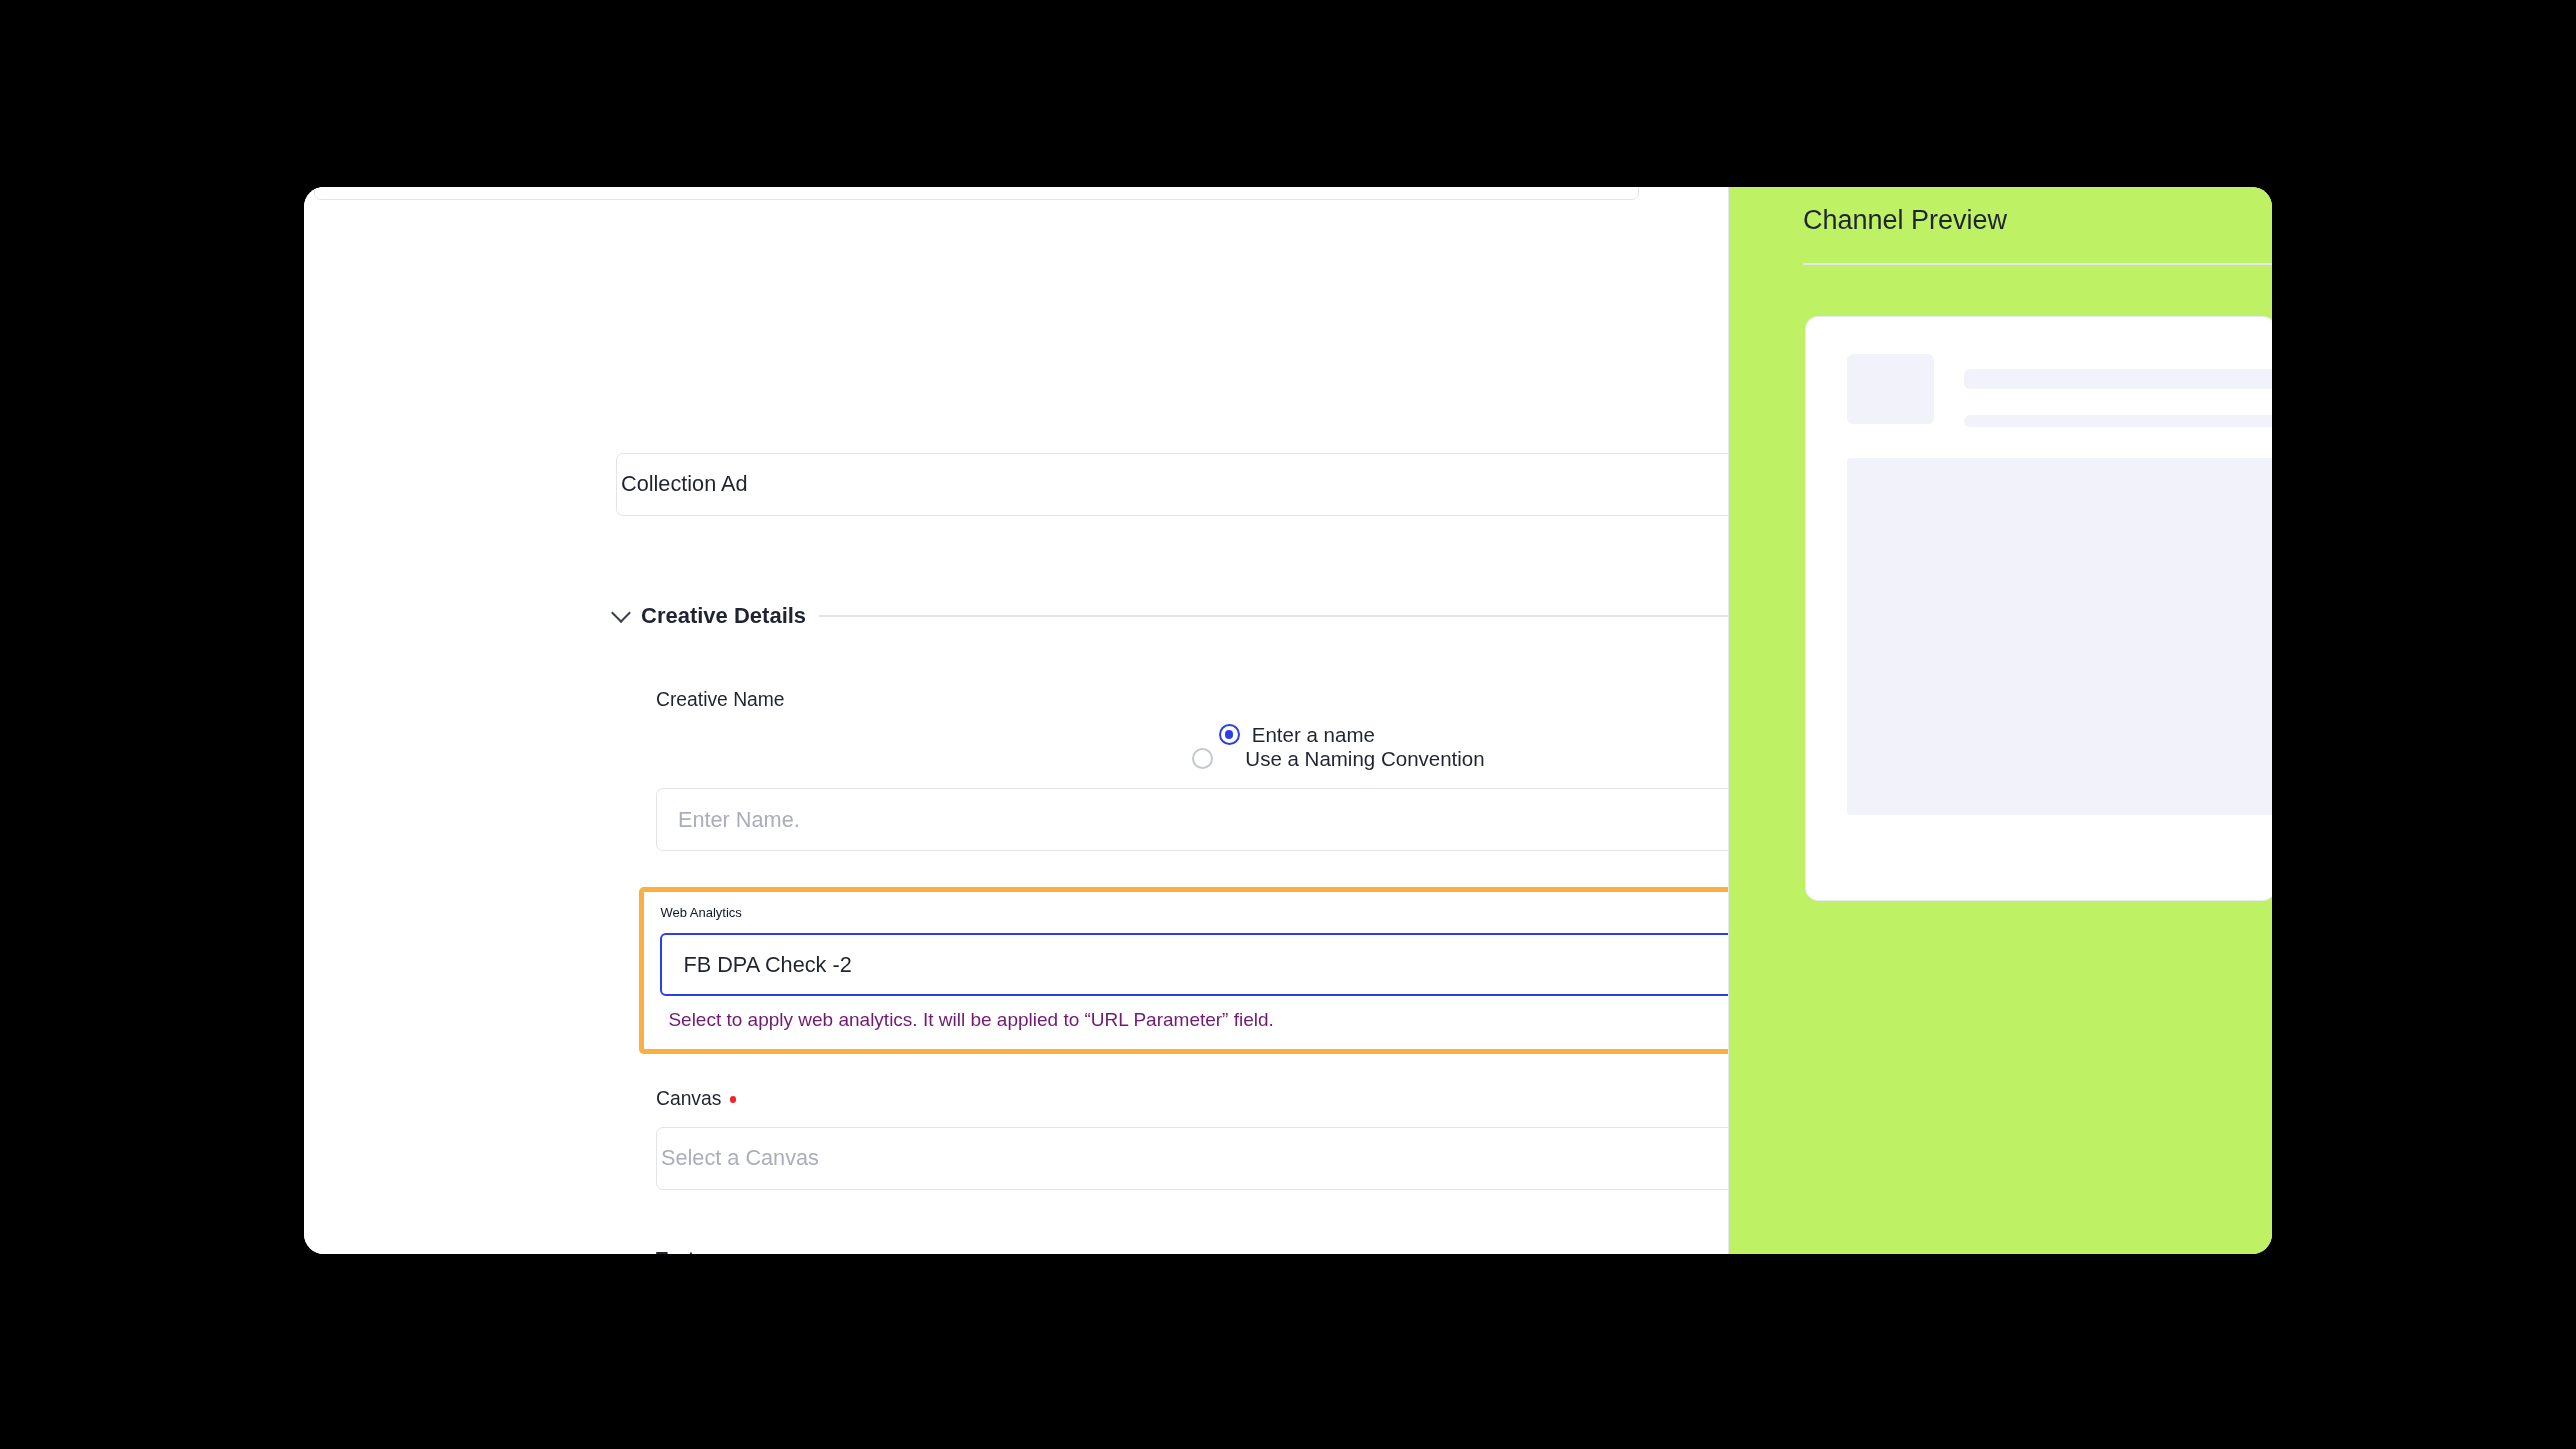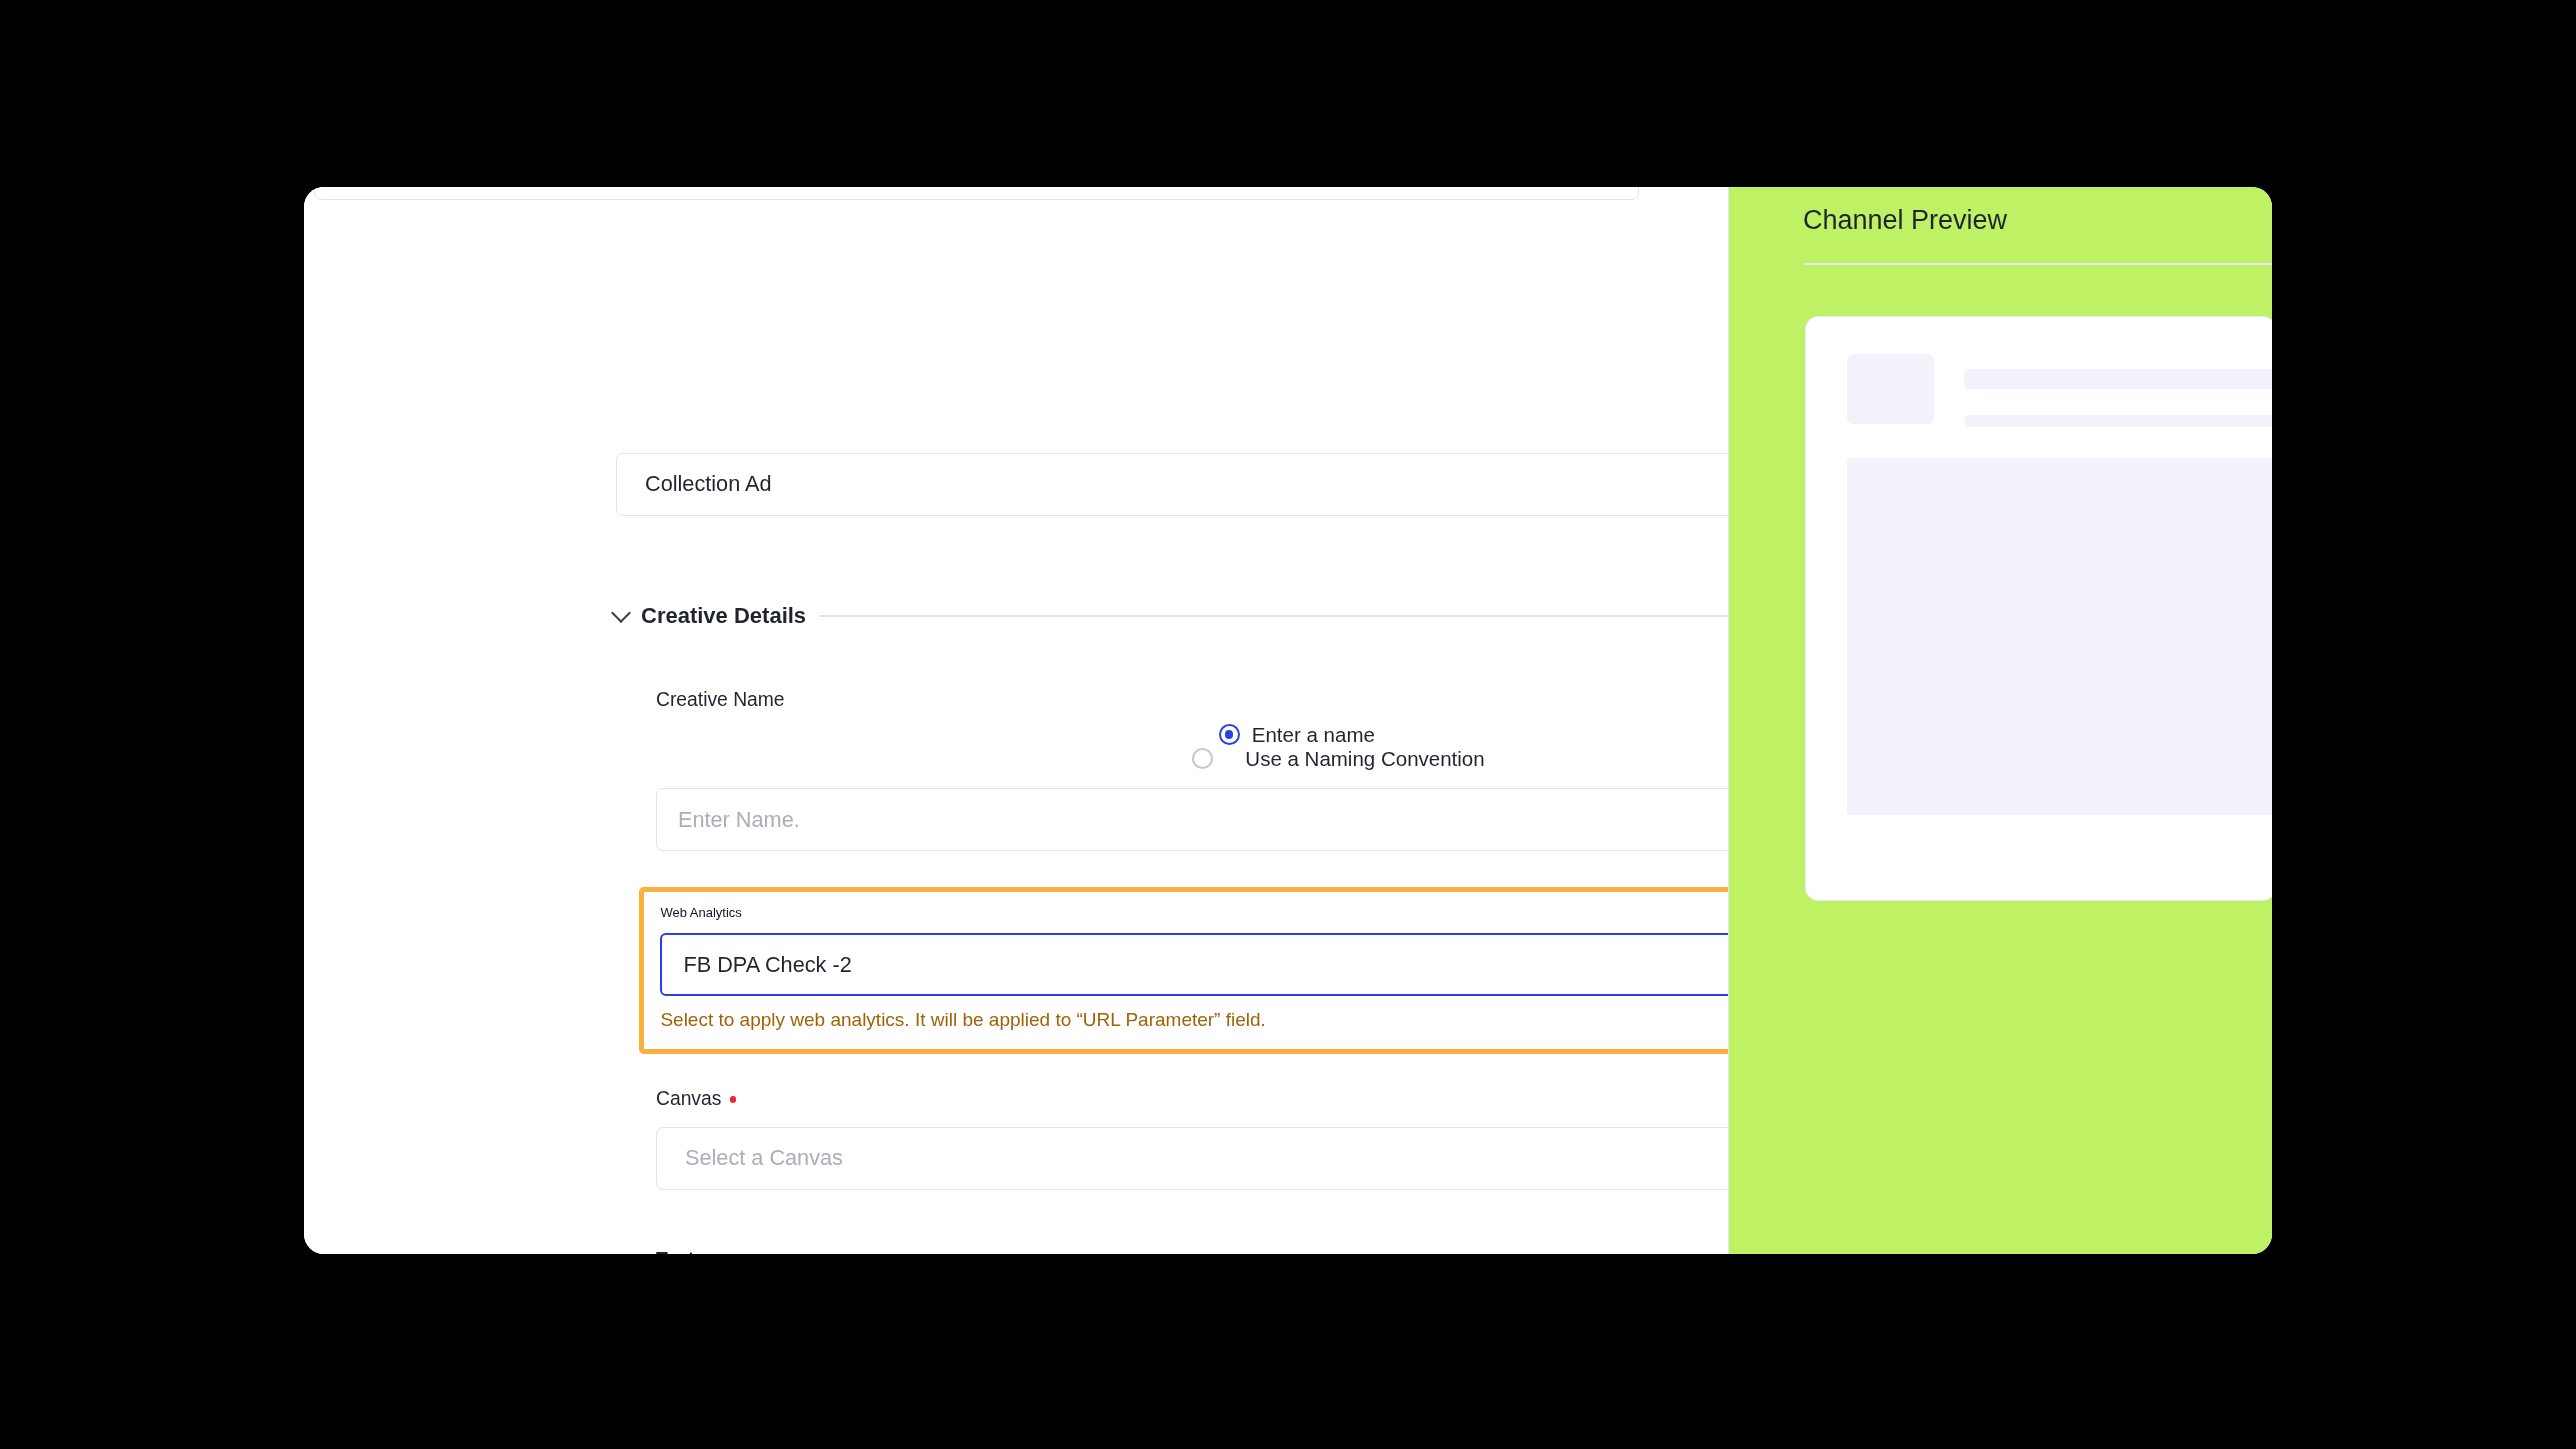--- a/index.html
+++ b/index.html
@@ -52,21 +52,21 @@
   #post-type-label { }
   .select-box {
     position: relative;
     margin-top: 14.6px;
     width: 1324px; height: 63px;
     border: 1.8px solid #E3E3EC;
     border-radius: 7px;
     background: #FFFFFF;
     display: flex;
     align-items: center;
-    padding: 0 28px;
+    padding: 0 4px;
   }
   .select-value { font-size: 21.7px; color: #1F2430; }
   .select-placeholder { font-size: 21.7px; color: #ABAEBA; }
 
   
   #creative-details-header {
     position: absolute;
     left: 310px; top: 416px;
     width: 1325px;
     display: flex;
@@ -134,21 +134,21 @@
     width: 1238px; height: 63px;
     border: 2.3px solid #2B3FE8;
     border-radius: 5.9px;
     background: #FFFFFF;
     display: flex; align-items: center;
     padding: 16px 21px;
   }
   #web-analytics-value { font-size: 21.7px; color: #1F2430; }
   #web-analytics-hint {
     margin-top: 13px;
-    font-size: 19px; color: #a16207;
+    font-size: 19px; color: #701a75; margin-left: 8px;
   }
 
   
   #canvas-group { position: absolute; left: 352px; top: 900px; width: 1282px; }
   .row-between { display: flex; align-items: center; justify-content: space-between; }
   .req-dot {
     display: inline-block; width: 6.4px; height: 6.4px;
     border-radius: 50%; background: #F5222D;
     margin-left: 8.2px; vertical-align: 2.3px;
   }

